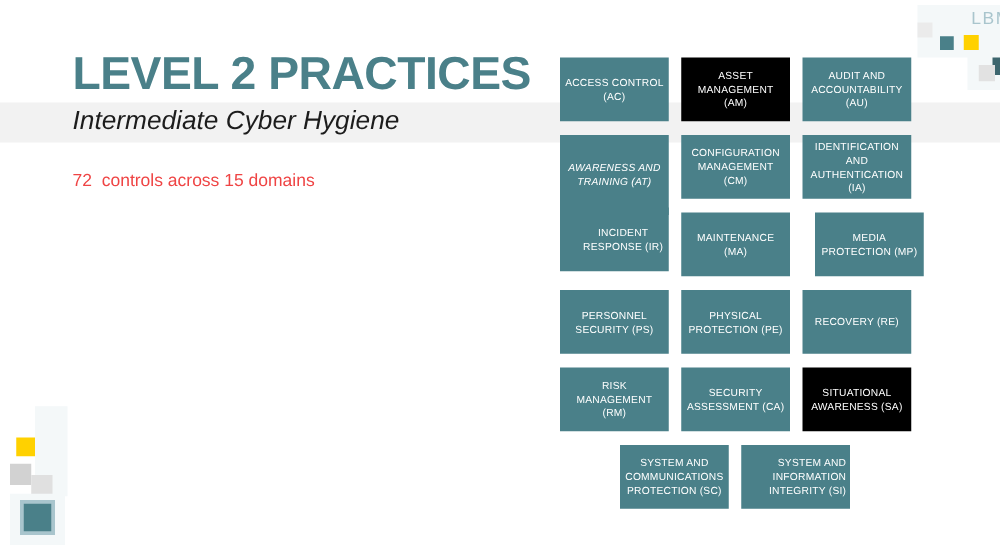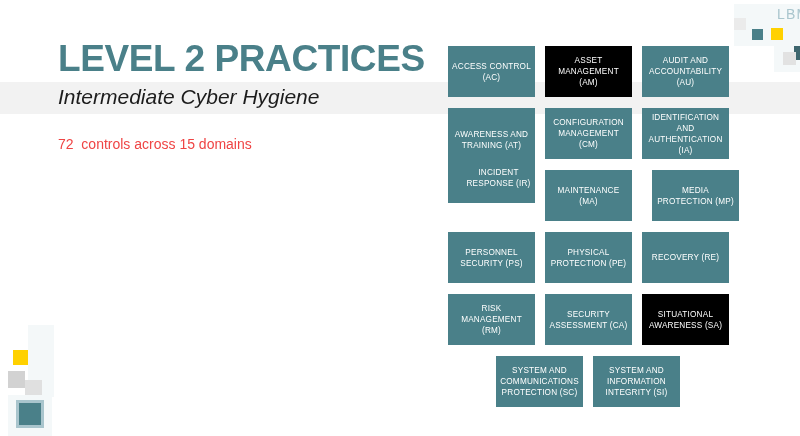--- a/index.html
+++ b/index.html
@@ -163,30 +163,30 @@
   <div id="domain-grid">
       <div class="box teal" style="left: 448px; top: 46px; width: 87px; height: 51px;">
         <span>ACCESS CONTROL (AC)</span>
       </div>
       <div class="box gray" style="left: 545px; top: 46px; width: 87px; height: 51px;">
         <span>ASSET MANAGEMENT (AM)</span>
       </div>
       <div class="box teal" style="left: 642px; top: 46px; width: 87px; height: 51px;">
         <span>AUDIT AND ACCOUNTABILITY (AU)</span>
       </div>
-      <div class="box teal" style="left: 448px; top: 108px; width: 87px; height: 64px;">
+      <div class="box teal" style="left: 448px; top: 108px; width: 87px; height: 64px; font-style: italic;">
         <span>AWARENESS AND TRAINING (AT)</span>
       </div>
       <div class="box teal" style="left: 545px; top: 108px; width: 87px; height: 51px;">
         <span>CONFIGURATION MANAGEMENT (CM)</span>
       </div>
       <div class="box teal" style="left: 642px; top: 108px; width: 87px; height: 51px;">
         <span>IDENTIFICATION AND AUTHENTICATION (IA)</span>
       </div>
-      <div class="box teal" style="left: 448px; top: 152px; width: 87px; height: 51px; padding-left: 17px;">
+      <div class="box teal" style="left: 448px; top: 166px; width: 87px; height: 51px; padding-left: 17px;">
         <span>INCIDENT RESPONSE (IR)</span>
       </div>
       <div class="box teal" style="left: 545px; top: 170px; width: 87px; height: 51px;">
         <span>MAINTENANCE (MA)</span>
       </div>
       <div class="box teal" style="left: 642px; top: 170px; width: 87px; height: 51px; margin-left: 10px;">
         <span>MEDIA PROTECTION (MP)</span>
       </div>
       <div class="box teal" style="left: 448px; top: 232px; width: 87px; height: 51px;">
         <span>PERSONNEL SECURITY (PS)</span>
@@ -202,21 +202,21 @@
       </div>
       <div class="box teal" style="left: 545px; top: 294px; width: 87px; height: 51px;">
         <span>SECURITY ASSESSMENT (CA)</span>
       </div>
       <div class="box gray" style="left: 642px; top: 294px; width: 87px; height: 51px;">
         <span>SITUATIONAL AWARENESS (SA)</span>
       </div>
       <div class="box teal" style="left: 496px; top: 356px; width: 87px; height: 51px;">
         <span>SYSTEM AND COMMUNICATIONS PROTECTION (SC)</span>
       </div>
-      <div class="box teal" style="left: 593px; top: 356px; width: 87px; height: 51px;">
+      <div class="box teal" style="left: 593px; top: 356px; width: 87px; height: 51px; text-align: right;">
         <span>SYSTEM AND INFORMATION INTEGRITY (SI)</span>
       </div>
     </div>
 
   <div class="logo-wrap">
     <div class="logo-panel"></div>
     <div class="sq sq-gray-a"></div>
     <div class="logo-text">LBMC</div>
     <div class="sq sq-teal-a"></div>
     <div class="sq sq-yellow-a"></div>

